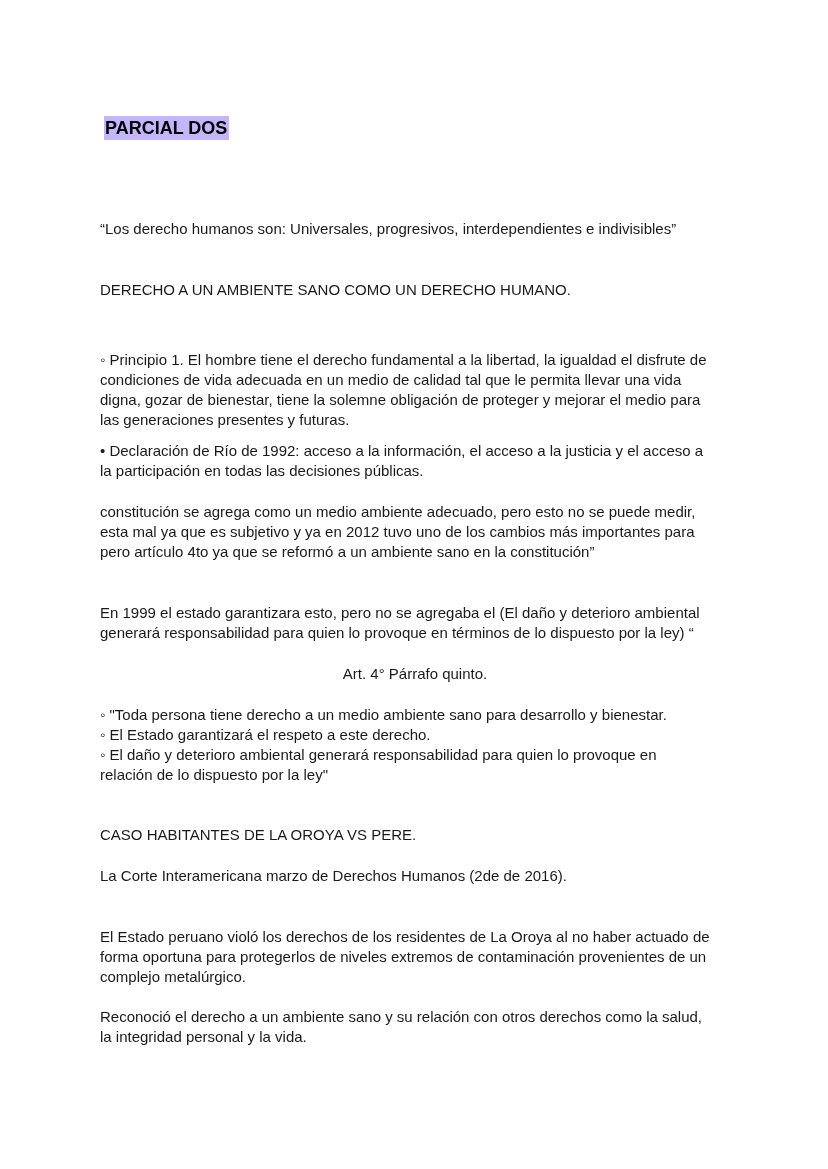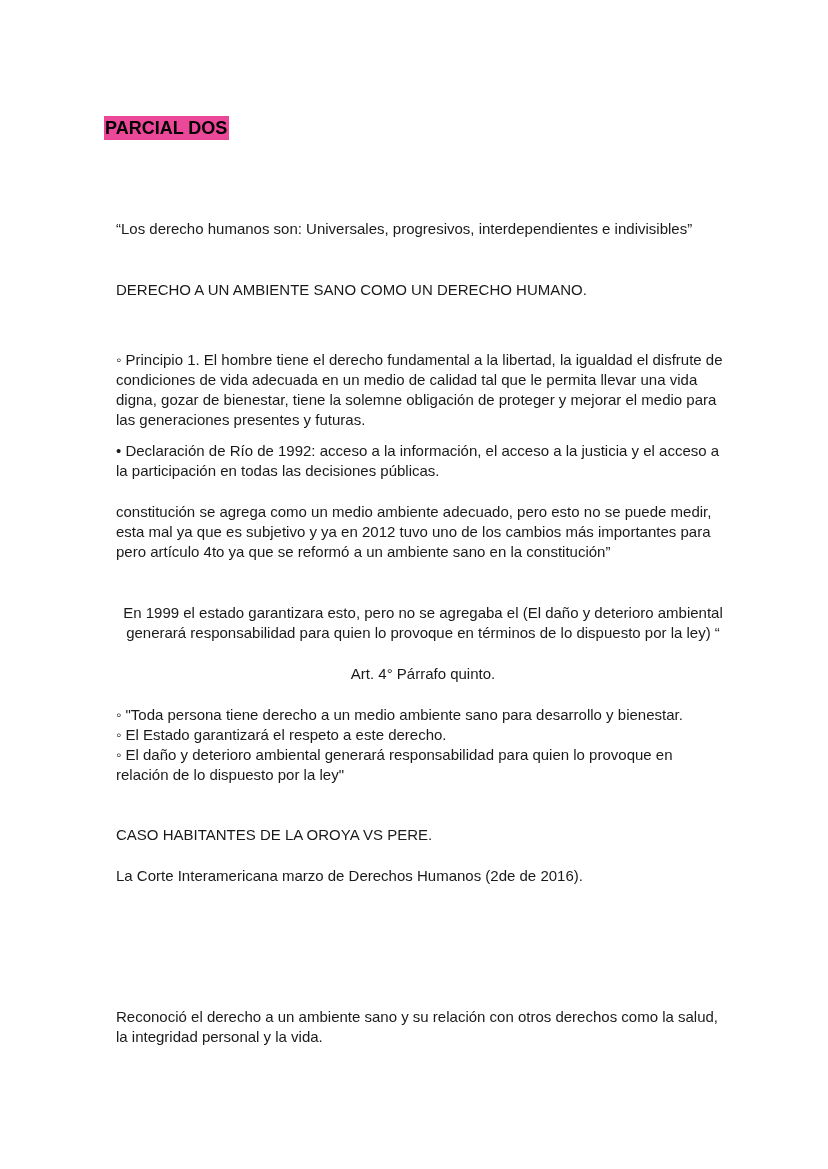--- a/index.html
+++ b/index.html
@@ -33,28 +33,28 @@
     .title {
       position: absolute;
       left: 104px;
       top: 116px;
       font-size: 18px;
       font-weight: bold;
       line-height: 24px;
       padding: 0 2px 0 1px;
       color: #000000;
     }
-    .line { display: block; white-space: nowrap; margin-left: 16px; }
+    .line { display: block; white-space: nowrap; }
   </style>
 </head>
 <body>
 
 <div class="page">
 
-  <div class="title" style="background:#ec4899;">
+  <div class="title" style="background:#c4b5fd;">
     <span>PARCIAL DOS</span>
   </div>
 
   <p class="block" style="top:219px;">
     <span class="line">“Los derecho humanos son: Universales, progresivos, interdependientes e indivisibles”</span>
   </p>
 
   <p class="block" style="top:280px;">
     <span class="line">DERECHO A UN AMBIENTE SANO COMO UN DERECHO HUMANO.</span>
   </p>
@@ -70,21 +70,21 @@
     <span class="line">• Declaración de Río de 1992: acceso a la información, el acceso a la justicia y el acceso a</span>
     <span class="line">la participación en todas las decisiones públicas.</span>
   </p>
 
   <p class="block" style="top:502px;">
     <span class="line">constitución se agrega como un medio ambiente adecuado, pero esto no se puede medir,</span>
     <span class="line">esta mal ya que es subjetivo y ya en 2012 tuvo uno de los cambios más importantes para</span>
     <span class="line">pero artículo 4to ya que se reformó a un ambiente sano en la constitución”</span>
   </p>
 
-  <p class="block" style="top:603px;text-align:center;">
+  <p class="block" style="top:603px;">
     <span class="line">En 1999 el estado garantizara esto, pero no se agregaba el (El daño y deterioro ambiental</span>
     <span class="line">generará responsabilidad para quien lo provoque en términos de lo dispuesto por la ley) “</span>
   </p>
 
   <p class="block" style="top:664px;text-align:center;">
     <span class="line">Art. 4° Párrafo quinto.</span>
   </p>
 
   <p class="block" style="top:705px;">
     <span class="line">◦ "Toda persona tiene derecho a un medio ambiente sano para desarrollo y bienestar.</span>
@@ -94,19 +94,24 @@
   </p>
 
   <p class="block" style="top:825px;">
     <span class="line">CASO HABITANTES DE LA OROYA VS PERE.</span>
   </p>
 
   <p class="block" style="top:866px;">
     <span class="line">La Corte Interamericana marzo de Derechos Humanos (2de de 2016).</span>
   </p>
 
+  <p class="block" style="top:927px;">
+    <span class="line">El Estado peruano violó los derechos de los residentes de La Oroya al no haber actuado de</span>
+    <span class="line">forma oportuna para protegerlos de niveles extremos de contaminación provenientes de un</span>
+    <span class="line">complejo metalúrgico.</span>
+  </p>
 
   <p class="block" style="top:1007px;">
     <span class="line">Reconoció el derecho a un ambiente sano y su relación con otros derechos como la salud,</span>
     <span class="line">la integridad personal y la vida.</span>
   </p>
 
 </div>
 
 </body></html>

